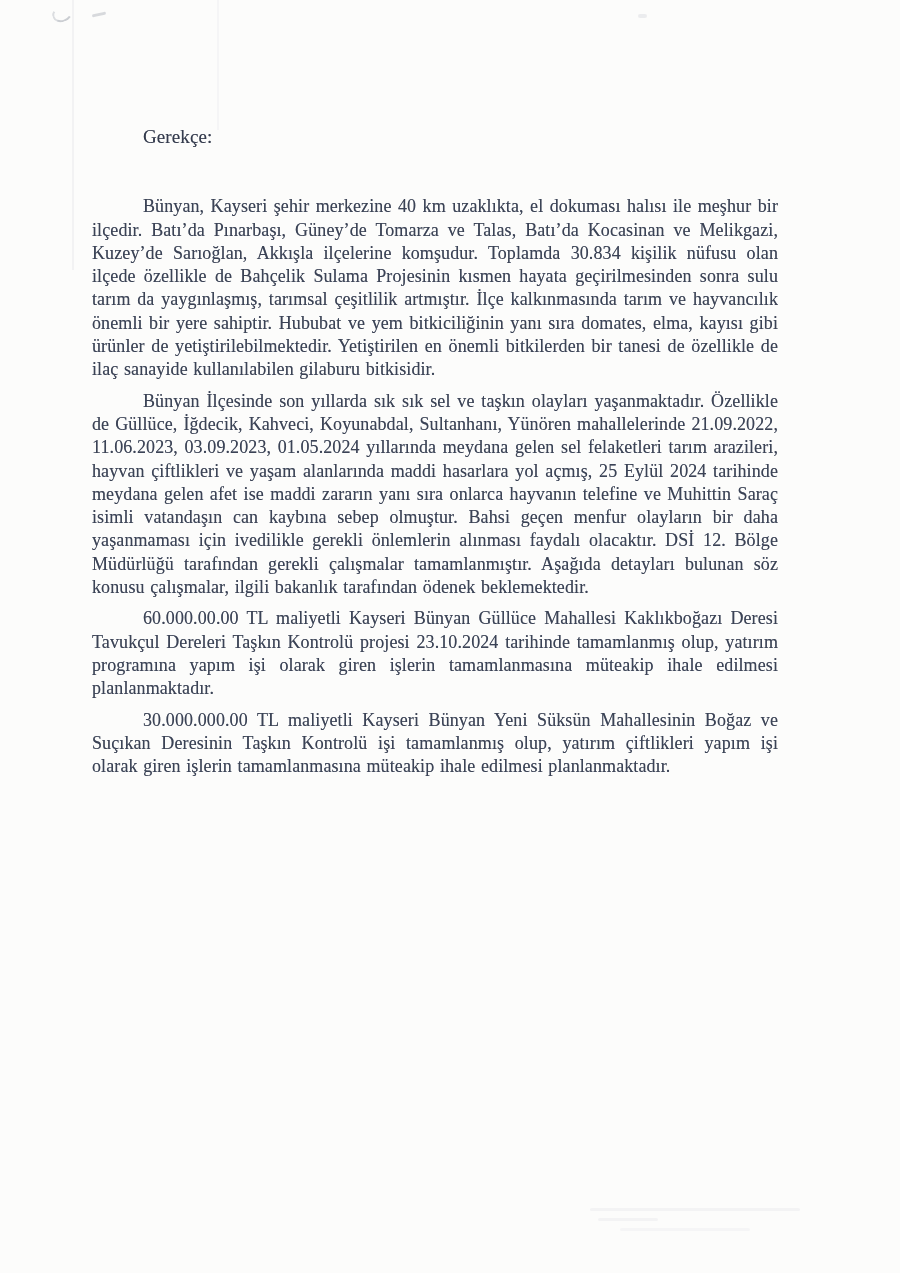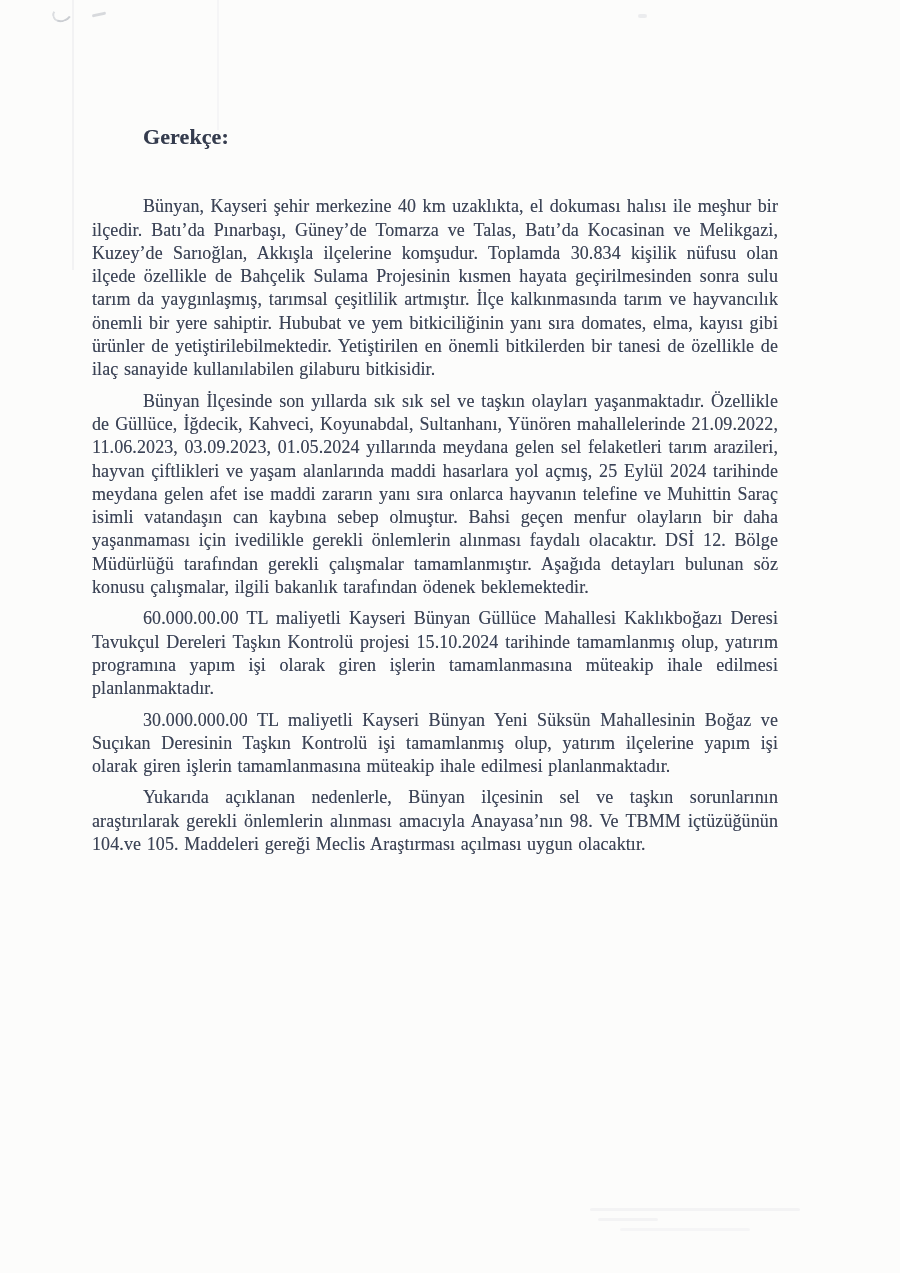--- a/index.html
+++ b/index.html
@@ -61,22 +61,22 @@
     left: 92px;
     top: 125px;
     width: 686px;
     color: #3b4356;
     font-size: 18px;
     line-height: 23.3px;
     text-shadow: 0 0.2px 0.5px rgba(59, 67, 86, 0.5);
     letter-spacing: 0.1px;
   }
   .heading {
-    font-size: 22px;
-    font-weight: bold;
+    font-size: 19px;
+    font-weight: normal;
     color: #353c4e;
     margin: 0 0 47px 0;
     text-indent: 51px;
   }
   .para {
     margin: 0 0 8px 0;
     text-align: justify;
     text-justify: inter-word;
     text-indent: 51px;
     hyphens: none;
@@ -99,20 +99,19 @@
 
   <div class="content">
     <h1 class="heading">Gerekçe:</h1>
 
     <p class="para">Bünyan, Kayseri şehir merkezine 40 km uzaklıkta, el dokuması halısı ile meşhur bir ilçedir. Batı’da Pınarbaşı, Güney’de Tomarza ve Talas, Batı’da Kocasinan ve Melikgazi, Kuzey’de Sarıoğlan, Akkışla ilçelerine komşudur. Toplamda 30.834 kişilik nüfusu olan ilçede özellikle de Bahçelik Sulama Projesinin kısmen hayata geçirilmesinden sonra sulu tarım da yaygınlaşmış, tarımsal çeşitlilik artmıştır. İlçe kalkınmasında tarım ve hayvancılık önemli bir yere sahiptir. Hububat ve yem bitkiciliğinin yanı sıra domates, elma, kayısı gibi ürünler de yetiştirilebilmektedir. Yetiştirilen en önemli bitkilerden bir tanesi de özellikle de ilaç sanayide kullanılabilen gilaburu bitkisidir.</p>
 
     <p class="para">Bünyan İlçesinde son yıllarda sık sık sel ve taşkın olayları yaşanmaktadır. Özellikle de Güllüce, İğdecik, Kahveci, Koyunabdal, Sultanhanı, Yünören mahallelerinde 21.09.2022, 11.06.2023, 03.09.2023, 01.05.2024 yıllarında meydana gelen sel felaketleri tarım arazileri, hayvan çiftlikleri ve yaşam alanlarında maddi hasarlara yol açmış, 25 Eylül 2024 tarihinde meydana gelen afet ise maddi zararın yanı sıra onlarca hayvanın telefine ve Muhittin Saraç isimli vatandaşın can kaybına sebep olmuştur. Bahsi geçen menfur olayların bir daha yaşanmaması için ivedilikle gerekli önlemlerin alınması faydalı olacaktır. DSİ 12. Bölge Müdürlüğü tarafından gerekli çalışmalar tamamlanmıştır. Aşağıda detayları bulunan söz konusu çalışmalar, ilgili bakanlık tarafından ödenek beklemektedir.</p>
 
 
 
-    <p class="para">60.000.00.00 TL maliyetli Kayseri Bünyan Güllüce Mahallesi Kaklıkboğazı Deresi Tavukçul Dereleri Taşkın Kontrolü projesi 15.10.2024 tarihinde tamamlanmış olup, yatırım programına yapım işi olarak giren işlerin tamamlanmasına müteakip ihale edilmesi planlanmaktadır.</p>
+    <p class="para">60.000.00.00 TL maliyetli Kayseri Bünyan Güllüce Mahallesi Kaklıkboğazı Deresi Tavukçul Dereleri Taşkın Kontrolü projesi 23.10.2024 tarihinde tamamlanmış olup, yatırım programına yapım işi olarak giren işlerin tamamlanmasına müteakip ihale edilmesi planlanmaktadır.</p>
 
-    <p class="para">30.000.000.00 TL maliyetli Kayseri Bünyan Yeni Süksün Mahallesinin Boğaz ve Suçıkan Deresinin Taşkın Kontrolü işi tamamlanmış olup, yatırım ilçelerine yapım işi olarak giren işlerin tamamlanmasına müteakip ihale edilmesi planlanmaktadır.</p>
+    <p class="para">30.000.000.00 TL maliyetli Kayseri Bünyan Yeni Süksün Mahallesinin Boğaz ve Suçıkan Deresinin Taşkın Kontrolü işi tamamlanmış olup, yatırım çiftlikleri yapım işi olarak giren işlerin tamamlanmasına müteakip ihale edilmesi planlanmaktadır.</p>
 
-    <p class="para">Yukarıda açıklanan nedenlerle, Bünyan ilçesinin sel ve taşkın sorunlarının araştırılarak gerekli önlemlerin alınması amacıyla Anayasa’nın 98. Ve TBMM içtüzüğünün 104.ve 105. Maddeleri gereği Meclis Araştırması açılması uygun olacaktır.</p>
   </div>
 
 </div>
 
 </body></html>

